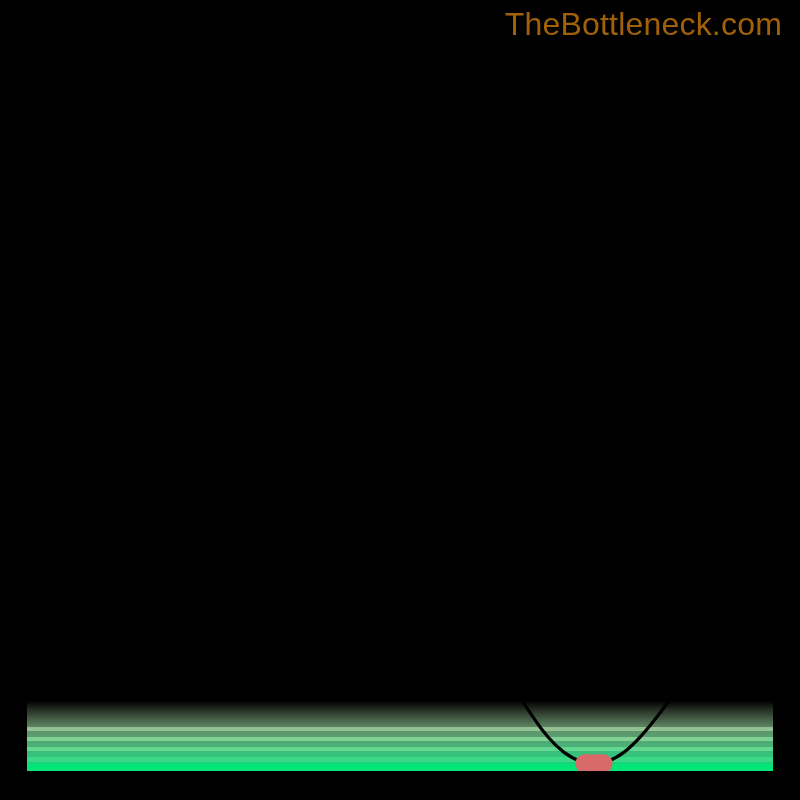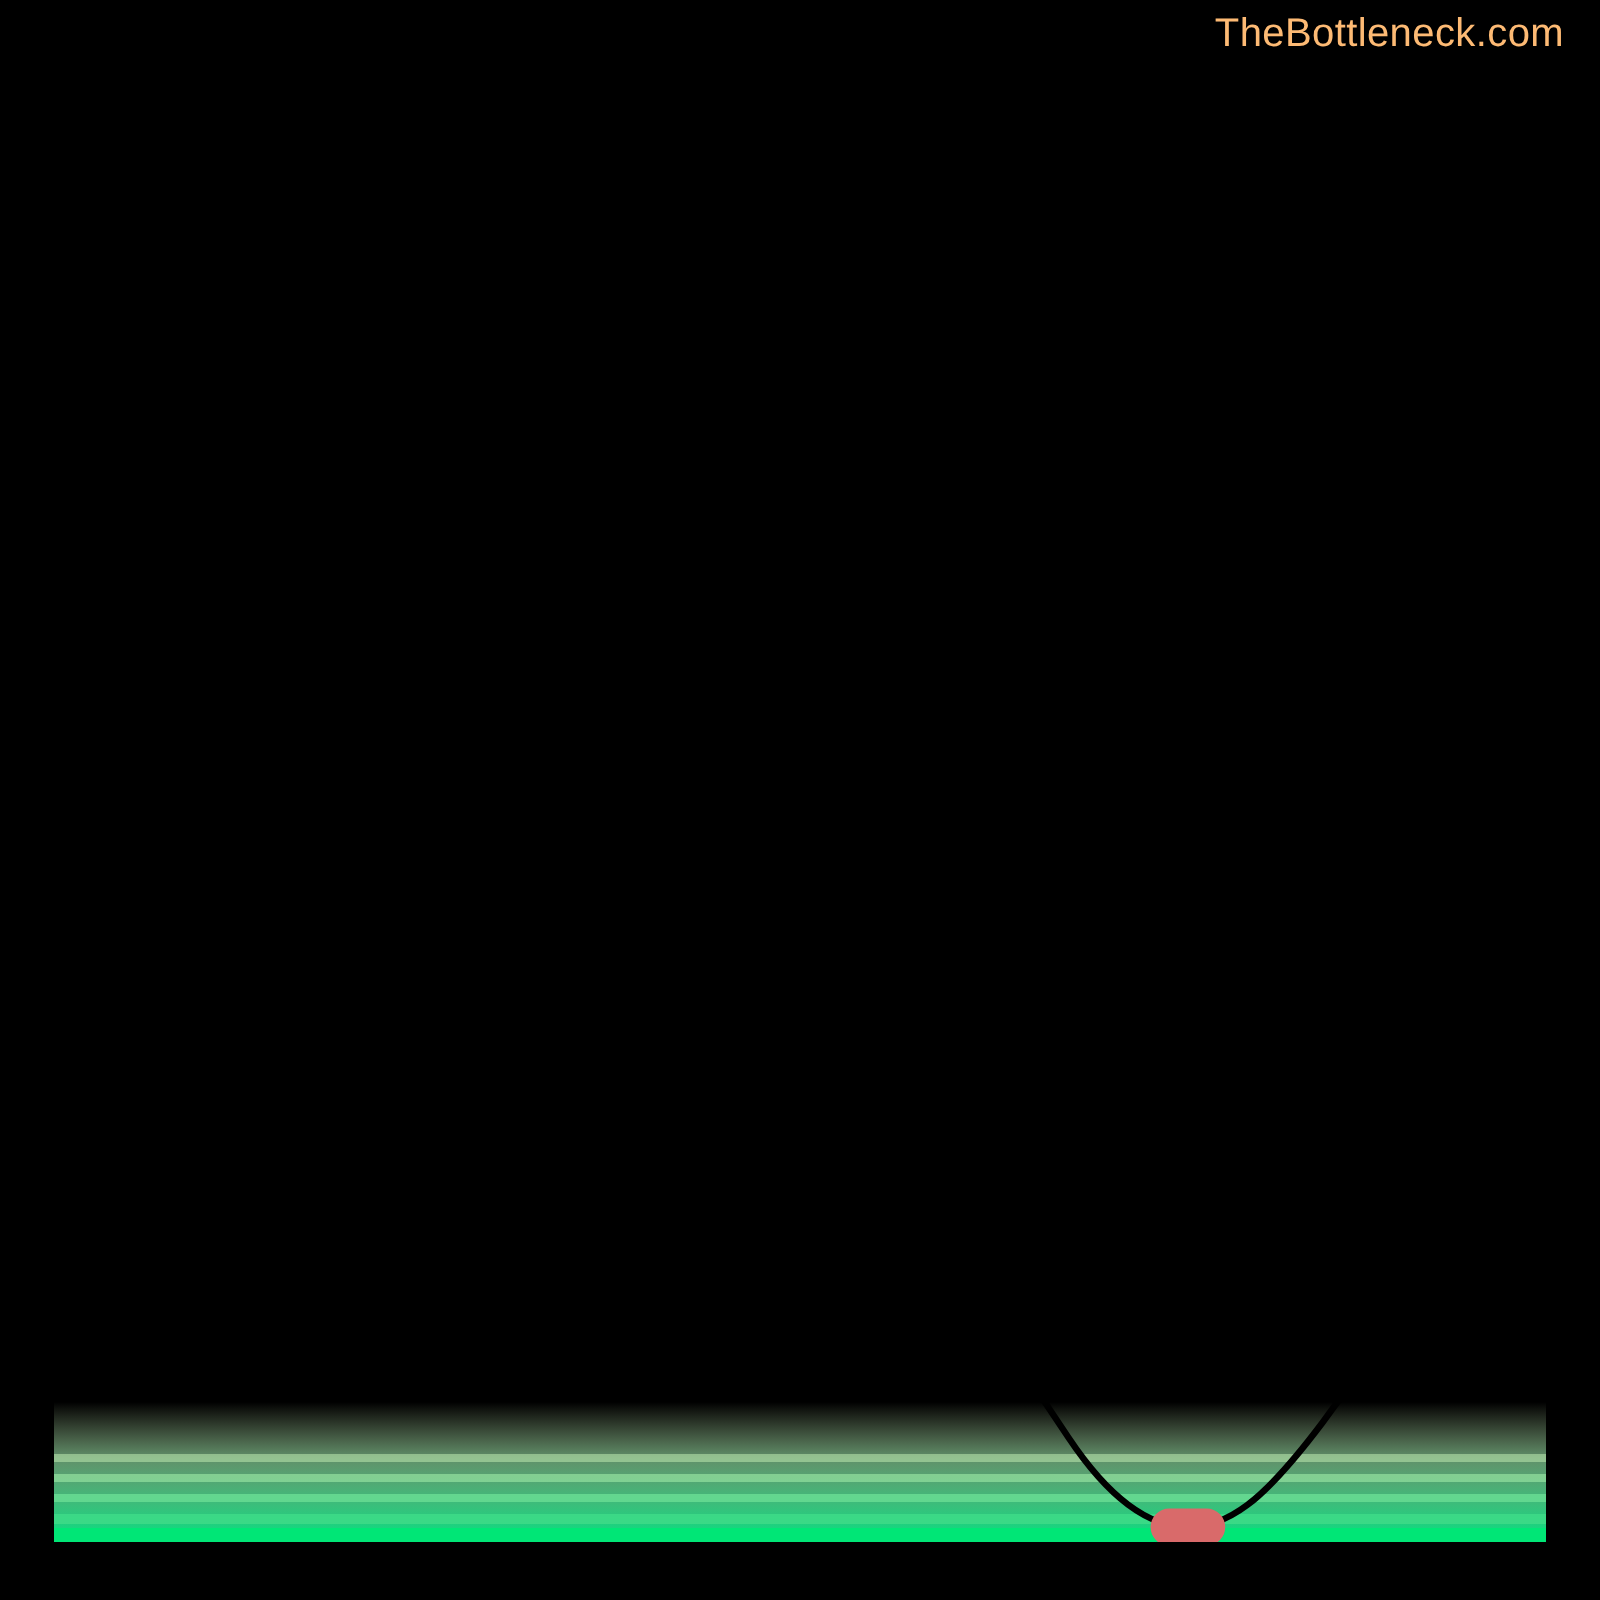--- a/index.html
+++ b/index.html
@@ -8,22 +8,22 @@
     height: 800px;
     background: #000;
     position: relative;
     overflow: hidden;
     font-family: Arial, sans-serif;
   }
   .watermark {
     position: absolute;
     top: 6px;
     right: 18px;
-    color: #fdba74;
-    font-size: 20px;
+    color: #a16207;
+    font-size: 32px;
     font-weight: 500;
     z-index: 10;
     letter-spacing: 0.2px;
   }
   .plot-area {
     position: absolute;
     left: 27px;
     top: 27px;
     width: 746px;
     height: 744px;

